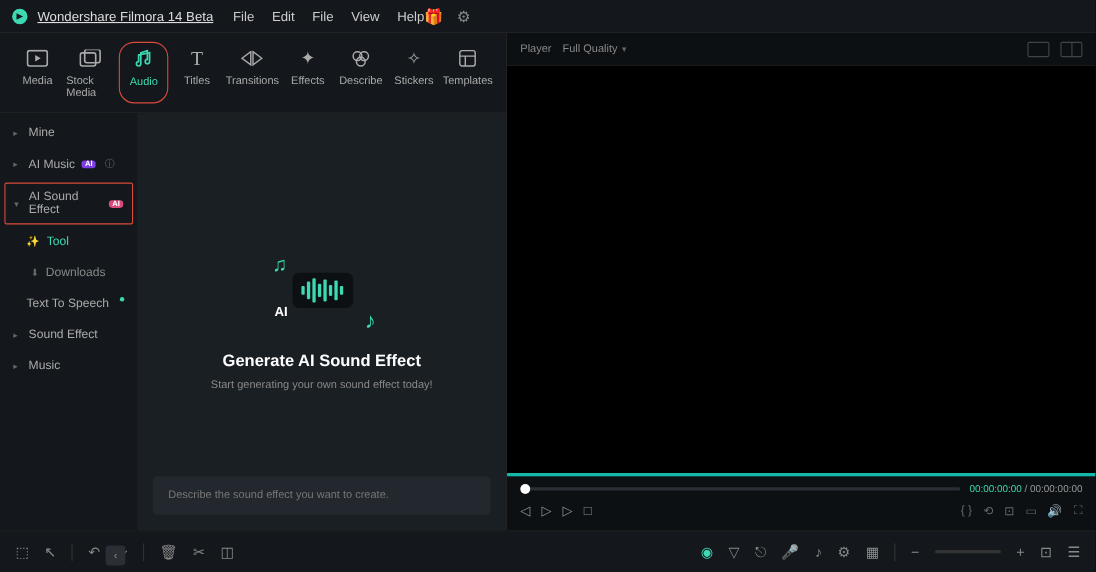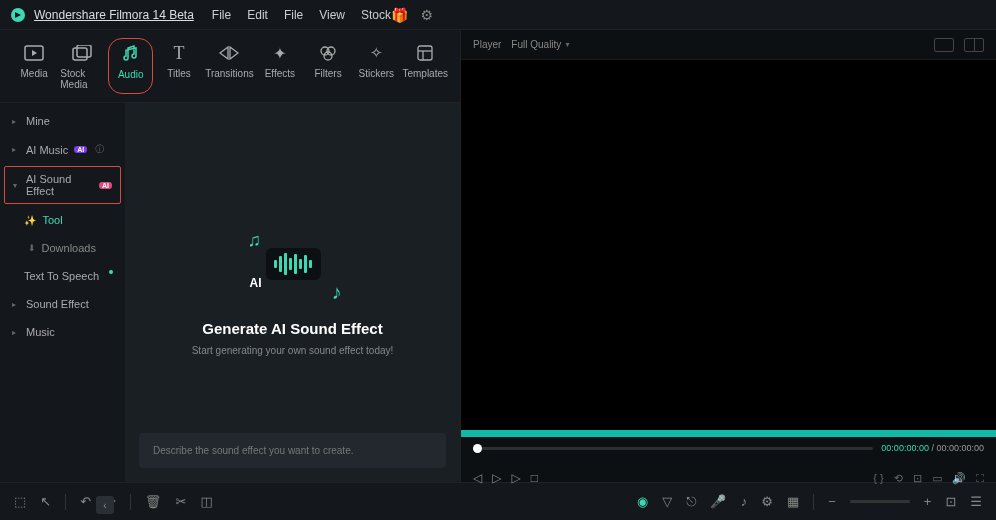--- a/index.html
+++ b/index.html
@@ -39,21 +39,21 @@
 .gen-title { color:#fff; font-size:15px; font-weight:600; margin-bottom:8px;text-align:right; }
 .gen-sub { color:#888; font-size:10px; }
 .prompt-box { position:absolute; bottom:14px; left:14px; right:14px; background:#23282e; border-radius:4px; padding:12px 14px; color:#777; font-size:10px; }
 .collapse-btn { position:absolute; left:96px; bottom:6px; width:18px; height:18px; background:#2a2f35; border-radius:3px; display:flex; align-items:center; justify-content:center; color:#888; cursor:pointer; font-size:10px; }
 .right-panel { flex:1; background:#0d1013; display:flex; flex-direction:column; border-left:1px solid #222; }
 .player-hdr { height:30px; display:flex; align-items:center; padding:0 12px; color:#888; font-size:10px; gap:10px; border-bottom:1px solid #1a1a1a; }
 .player-hdr .quality { display:flex; align-items:center; gap:4px; }
 .player-hdr .spacer { flex:1; }
 .player-hdr .viewbtn { width:20px; height:14px; border:1px solid #444; border-radius:2px; cursor:pointer; }
 .preview { flex:1; background:#000; }
-.controls { height:52px; border-top:7px solid #14b8a6; display:flex; flex-direction:column; padding:6px 12px; gap:18px; }
+.controls { height:52px; border-top:3px solid #14b8a6; display:flex; flex-direction:column; padding:6px 12px; gap:8px; }
 .timeline-row { display:flex; align-items:center; gap:8px; }
 .timeline-track { flex:1; height:3px; background:#2a2f35; border-radius:2px; position:relative; }
 .timeline-track .knob { position:absolute; left:0; top:-3px; width:9px; height:9px; background:#fff; border-radius:50%; }
 .timecode { font-size:9px; color:#999; }
 .timecode .cur { color:#3dd9b3; }
 .play-row { display:flex; align-items:center; gap:10px; }
 .play-row .pbtn { color:#888; cursor:pointer; font-size:12px; }
 .play-row .spacer { flex:1; }
 .play-row .rbtn { color:#666; font-size:11px; cursor:pointer; }
 .bottombar { height:38px; background:#14181c; border-top:1px solid #222; display:flex; align-items:center; padding:0 14px; gap:14px; }
@@ -70,21 +70,21 @@
   <svg class="logo" viewBox="0 0 16 16">
       <circle cx="8" cy="8" r="7" fill="#3dd9b3"></circle>
       <path d="M5 5 L11 8 L5 11 Z" fill="#14181c"></path>
     </svg>
   <span class="appname">Wondershare Filmora 14 Beta</span>
   <div class="menu">
     <span>File</span>
     <span>Edit</span>
     <span>File</span>
     <span>View</span>
-    <span>Stock</span>
+    <span>Help</span>
   </div>
   <div class="right">
     <span style="color:#3dd9b3;font-size:14px;">🎁</span>
     <span style="color:#888;font-size:14px;">⚙</span>
   </div>
 </div>
 
 <div class="content">
   <div class="left-panel">
     <div class="toolbar">
@@ -135,21 +135,21 @@
         <span class="tlabel">Effects</span>
       </div>
       <div class="tool-item">
         <span class="ticon">
             <svg width="18" height="16" viewBox="0 0 18 16">
               <circle cx="6" cy="6" r="4" fill="none" stroke="#aaa" stroke-width="1.3"></circle>
               <circle cx="12" cy="6" r="4" fill="none" stroke="#aaa" stroke-width="1.3"></circle>
               <circle cx="9" cy="11" r="4" fill="none" stroke="#aaa" stroke-width="1.3"></circle>
             </svg>
           </span>
-        <span class="tlabel">Filters</span>
+        <span class="tlabel">Describe</span>
       </div>
       <div class="tool-item">
         <span class="ticon">
             <span style="color:#aaa;font-size:15px;">✧</span>
           </span>
         <span class="tlabel">Stickers</span>
       </div>
       <div class="tool-item">
         <span class="ticon">
             <svg width="16" height="16" viewBox="0 0 16 16">

